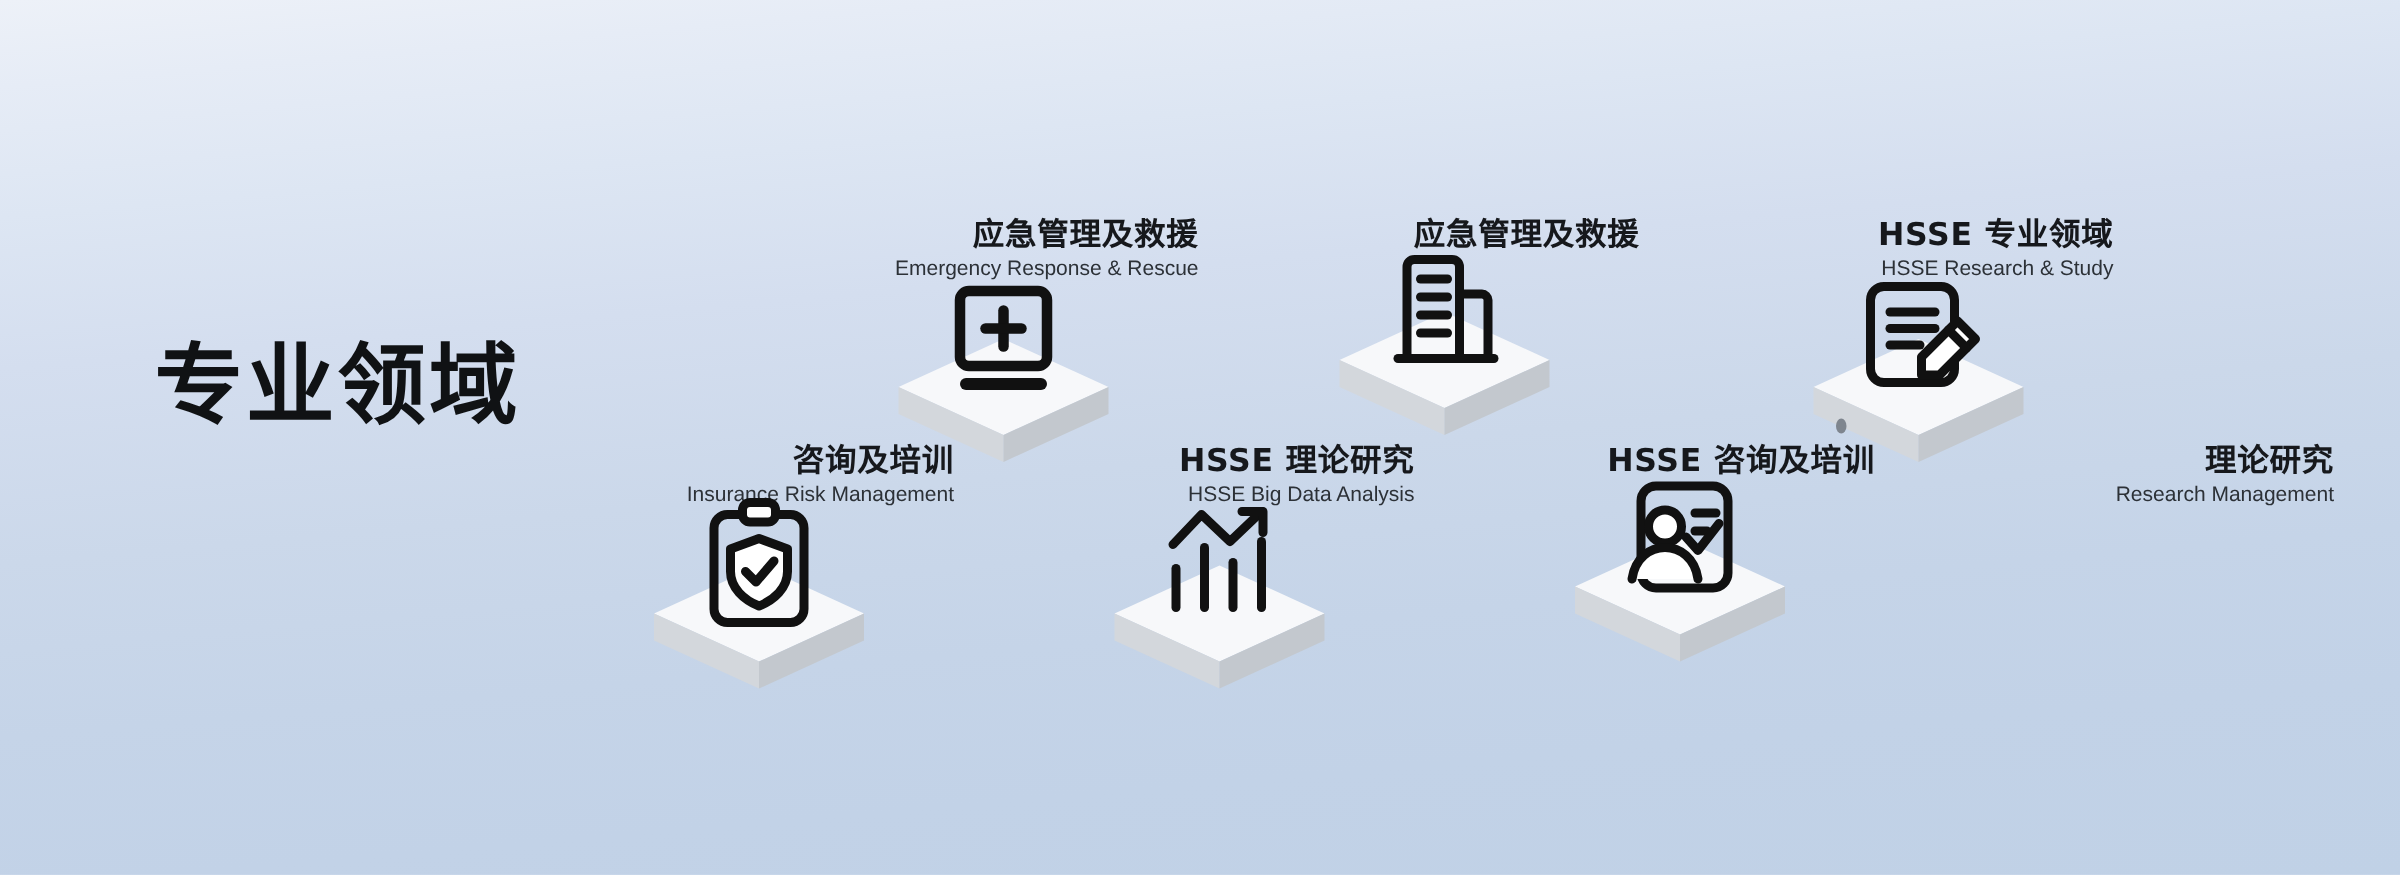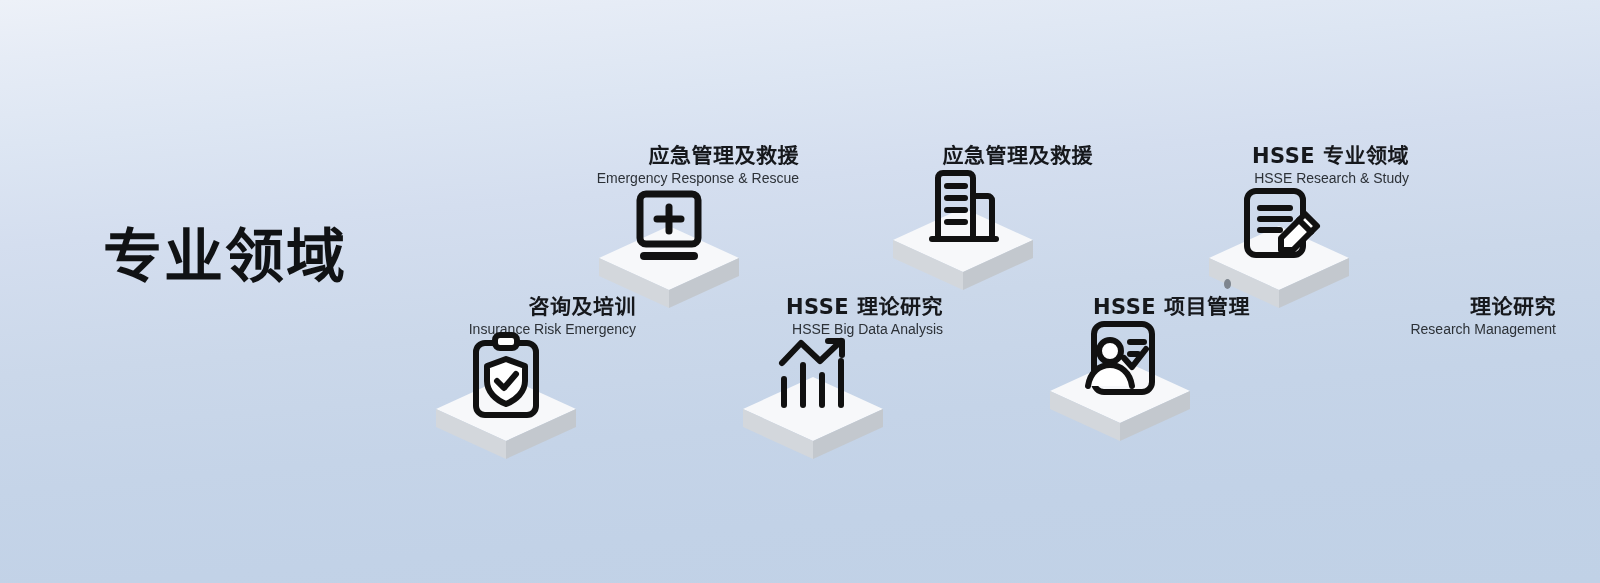--- a/index.html
+++ b/index.html
@@ -100,21 +100,21 @@
 </head>
 <body>
 
 <div id="stage">
 
   <div id="page-title">专业领域</div>
 
   <div id="items-layer">
       <div class="item" style="left: 506px; top: 296px;">
         <div class="cn">咨询及培训</div>
-        <div class="en">Insurance Risk Emergency</div>
+        <div class="en">Insurance Risk Management</div>
         <div class="plinth">
   <svg width="160" height="115" viewBox="0 0 160 115">
 
     <polygon class="p-top" points="80,30 150,62 80,94 10,62" fill="#f7f8fa"></polygon>
 
     <polygon class="p-left" points="10,62 80,94 80,112 10,80" fill="#d3d7dc"></polygon>
 
     <polygon class="p-right" points="150,62 150,80 80,112 80,94" fill="#c3c8ce"></polygon>
   </svg>
 <div class="glyph">
@@ -199,21 +199,21 @@
       <line x1="19" y1="18" x2="37" y2="18"></line>
       <line x1="19" y1="30" x2="37" y2="30"></line>
       <line x1="19" y1="42" x2="37" y2="42"></line>
       <line x1="19" y1="54" x2="37" y2="54"></line>
     </g>
   </svg>
 </div>
         </div>
       </div>
       <div class="item" style="left: 1120px; top: 296px;">
-        <div class="cn">HSSE 项目管理</div>
+        <div class="cn">HSSE 咨询及培训</div>
         <div class="plinth">
   <svg width="160" height="115" viewBox="0 0 160 115">
 
     <polygon class="p-top" points="80,30 150,62 80,94 10,62" fill="#f7f8fa"></polygon>
 
     <polygon class="p-left" points="10,62 80,94 80,112 10,80" fill="#d3d7dc"></polygon>
 
     <polygon class="p-right" points="150,62 150,80 80,112 80,94" fill="#c3c8ce"></polygon>
   </svg>
 <div class="glyph">

